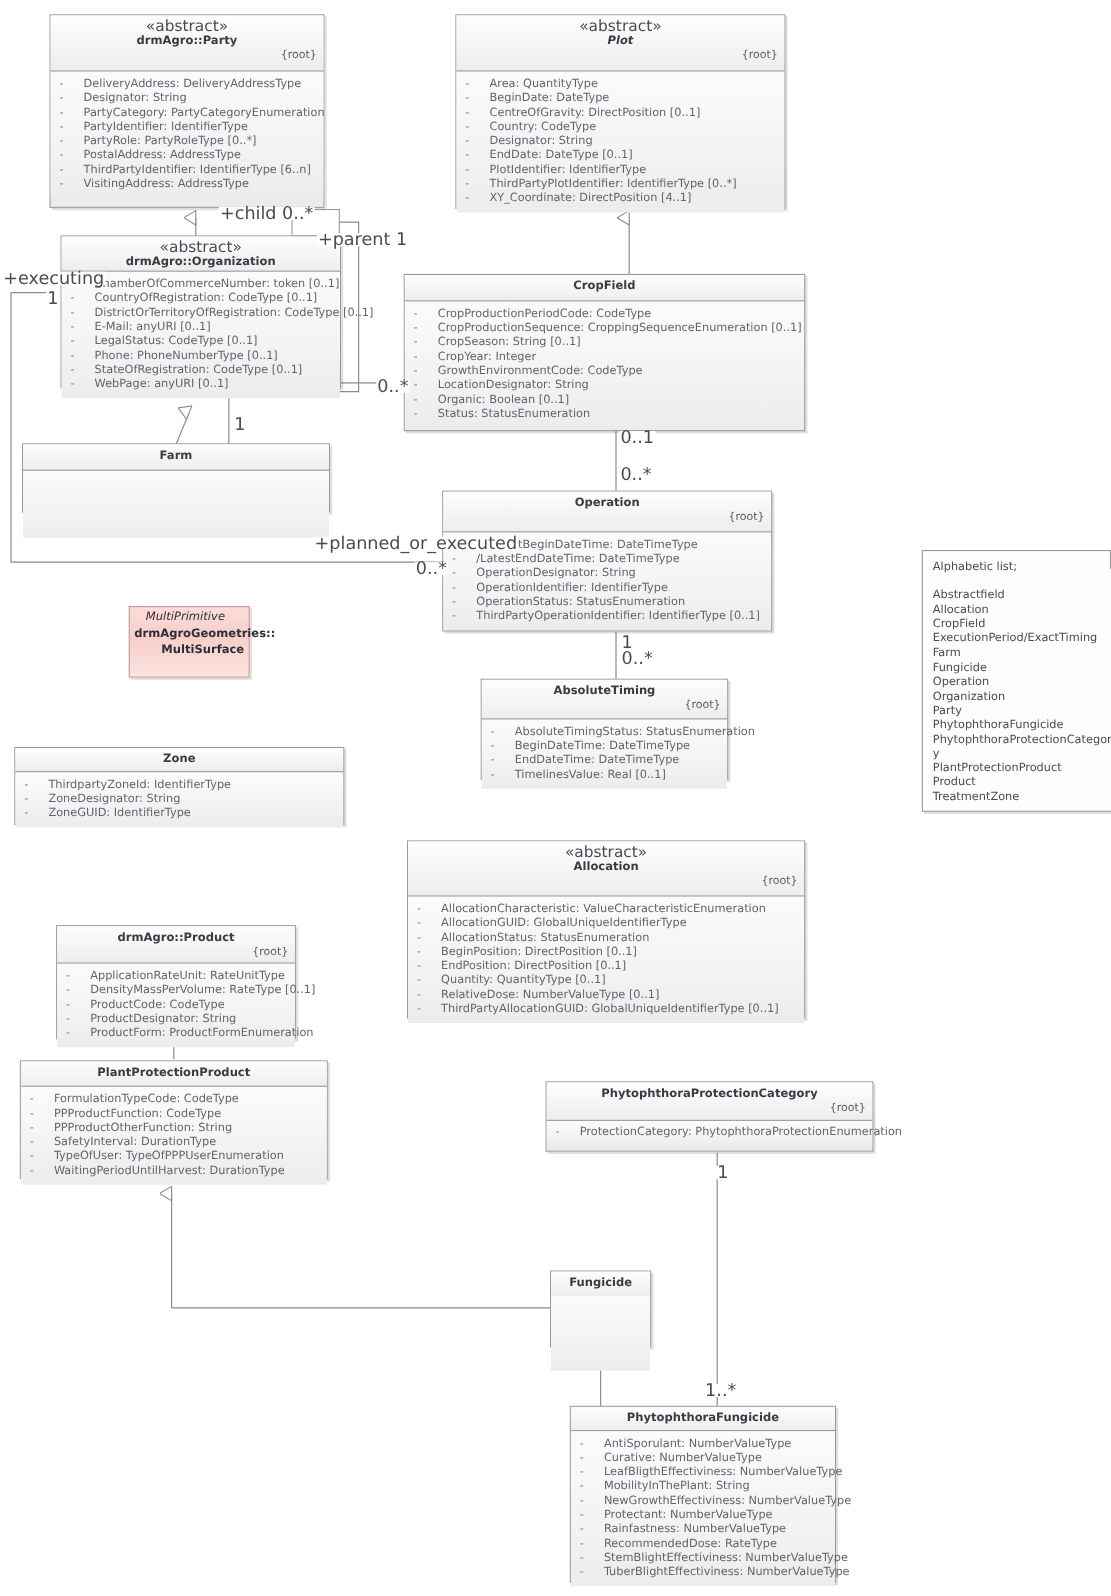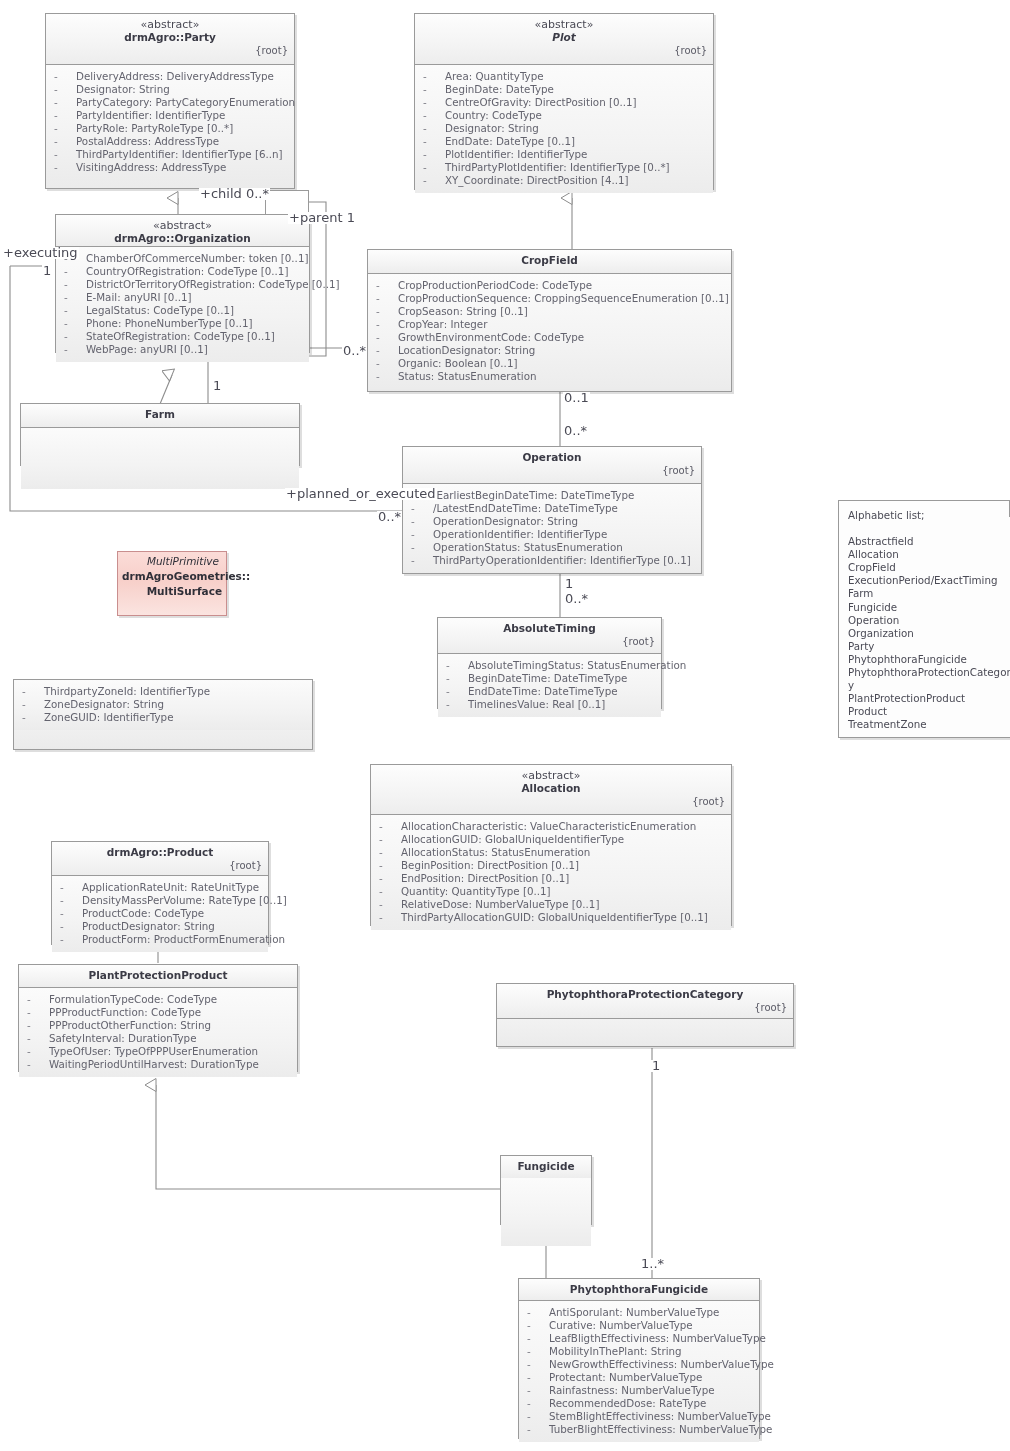--- a/index.html
+++ b/index.html
@@ -31,21 +31,21 @@
     position:relative;
     box-sizing:border-box;
     padding:4px 6px 3px 6px;
     text-align:center;
     border-bottom:1px solid #9a9a9a;
     background:linear-gradient(180deg,#fdfdfd 0%,#f4f4f4 60%,#ededed 100%);
   }
   .uml.nosep .hdr{border-bottom:none;}
   .uml .stereo{
     display:block;
-    font-size:11px;
+    font-size:14px;
     color:#4a4a55;
     line-height:13px;
   }
   .uml .cname{
     display:block;
     font-weight:bold;
     font-size:10.5px;
     color:#3b3b46;
     line-height:13px;
   }
@@ -83,21 +83,21 @@
     border:1px solid #c98e8e;
     background:linear-gradient(180deg,#fbdcd8 0%,#f7cfc9 45%,#fbe4e0 100%);
     box-shadow:2px 2px 0 rgba(0,0,0,0.13);
     color:#2f2f38;
     text-align:center;
   }
   .prim .pstereo{
     display:block;
     font-style:italic;
     font-size:10.5px;
-    text-align:right;
+    text-align:center;
     padding:3px 7px 0 0;
     line-height:13px;
   }
   .prim .pname{
     display:block;
     font-weight:bold;
     font-size:10.5px;
     line-height:13px;
     padding:2px 4px 0 4px;
     text-align:right;
@@ -130,21 +130,21 @@
   .assocbox{
     position:absolute;
     box-sizing:border-box;
     border:1px solid #9a9a9a;
     background:#ffffff;
   }
 
   
   .lbl{
     position:absolute;
-    font-size:13px;
+    font-size:16px;
     color:#4a4a55;
     background:#ffffff;
     white-space:nowrap;
     line-height:12px;
     padding:0 1px;
   }
 </style>
 </head>
 <body>
 
@@ -316,20 +316,23 @@
     <span class="nline">Party</span>
     <span class="nline">PhytophthoraFungicide</span>
     <span class="nline">PhytophthoraProtectionCategor</span>
     <span class="nline">y</span>
     <span class="nline">PlantProtectionProduct</span>
     <span class="nline">Product</span>
     <span class="nline">TreatmentZone</span>
   </div>
 
   <div class="uml" style="left:13px;top:679px;width:300px;height:71px;">
+    <div class="hdr" style="height:22px;">
+      <span class="cname">Zone</span>
+    </div>
     <div class="attrs">
       <span class="attr"><span class="vis">-</span><span>ThirdpartyZoneId: IdentifierType</span></span>
       <span class="attr"><span class="vis">-</span><span>ZoneDesignator: String</span></span>
       <span class="attr"><span class="vis">-</span><span>ZoneGUID: IdentifierType</span></span>
     </div>
   </div>
 
   <div class="uml" style="left:370px;top:764px;width:362px;height:162px;">
     <div class="hdr" style="height:50px;">
       <span class="stereo">«abstract»</span>
@@ -373,20 +376,23 @@
       <span class="attr"><span class="vis">-</span><span>SafetyInterval: DurationType</span></span>
       <span class="attr"><span class="vis">-</span><span>TypeOfUser: TypeOfPPPUserEnumeration</span></span>
       <span class="attr"><span class="vis">-</span><span>WaitingPeriodUntilHarvest: DurationType</span></span>
     </div>
   </div>
 
   <div class="uml" style="left:496px;top:983px;width:298px;height:64px;">
     <div class="hdr" style="height:35px;">
       <span class="cname">PhytophthoraProtectionCategory</span>
       <span class="root">{root}</span>
+    </div>
+    <div class="attrs" style="padding-top:4px;">
+      <span class="attr"><span class="vis">-</span><span>ProtectionCategory: PhytophthoraProtectionEnumeration</span></span>
     </div>
   </div>
 
   <div class="uml nosep" style="left:500px;top:1155px;width:92px;height:70px;">
     <div class="hdr" style="height:22px;border-bottom:none;">
       <span class="cname">Fungicide</span>
     </div>
     <div class="attrs emptybody"></div>
   </div>
 

